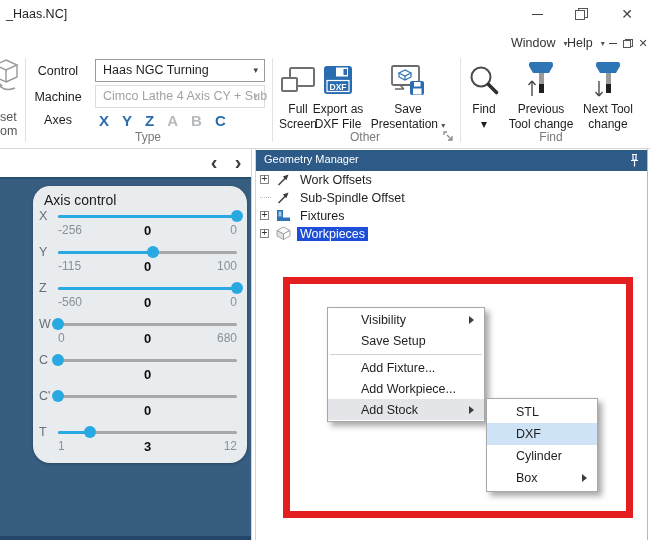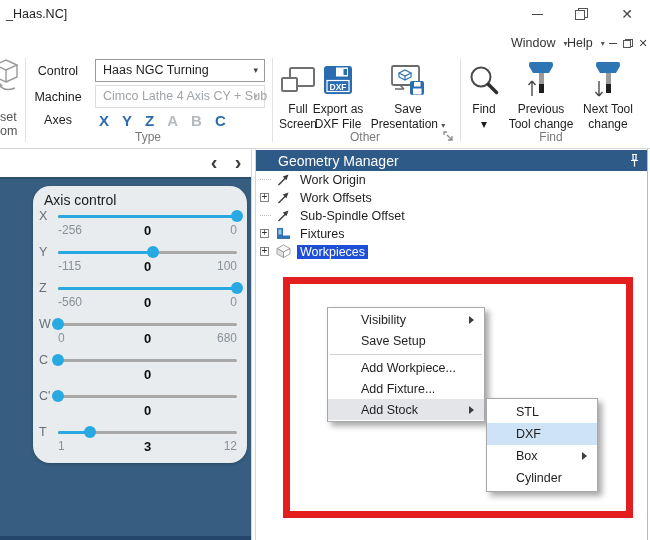--- a/index.html
+++ b/index.html
@@ -64,21 +64,21 @@
   .ax-track{position:absolute;left:0;top:4px;width:179px;height:3px;background:#a8a8a8;border-radius:2px;}
   .ax-fill{position:absolute;left:0;top:4px;height:3px;background:#29a9e1;border-radius:2px;}
   .ax-thumb{position:absolute;top:-1px;width:12px;height:12px;border-radius:50%;background:#29a9e1;}
   .ax-vals{position:absolute;left:25px;top:7px;width:179px;height:15px;font-size:12px;color:#8a9097;}
   .ax-min{position:absolute;left:0;}
   .ax-val{position:absolute;left:0;width:179px;text-align:center;color:#0d0d0d;font-weight:bold;font-size:13px;}
   .ax-max{position:absolute;right:0;}
   
   .geo-panel{position:absolute;left:256px;top:149px;width:392px;height:391px;background:#fff;border-right:1px solid #b9b9b9;box-sizing:border-box;}
   .geo-header{position:absolute;left:0;top:1px;width:100%;height:21px;background:#2e5a88;}
-  .geo-title{position:absolute;left:22px;top:3px;color:#fff;font-size:14px;}
+  .geo-title{position:absolute;left:8px;top:3px;color:#fff;font-size:11px;}
   .geo-pin{position:absolute;right:7px;top:3px;width:11px;height:15px;cursor:default;}
   .tree{position:absolute;left:0;top:22px;width:100%;}
   .tree-row{position:relative;height:18px;display:flex;align-items:center;cursor:default;}
   .expand-box{position:absolute;left:4px;top:4px;width:9px;height:9px;border:1px solid #848484;background:#fff;box-sizing:border-box;
     font-size:10px;line-height:6px;text-align:center;color:#333;}
   .tree-stub{position:absolute;left:4px;top:8px;width:11px;border-top:1px dotted #c0c0c0;}
   .tree-icon{position:absolute;left:20px;top:1px;width:16px;height:16px;}
   .tree-label{position:absolute;left:44px;top:1.5px;white-space:nowrap;}
   .tree-label.sel{background:#1d4ed8;color:#fff;padding:0 3px;left:41px;}
   
@@ -369,28 +369,20 @@
     <div class="geo-header">
       <span class="geo-title">Geometry Manager</span>
       <span class="geo-pin">
         <svg width="11" height="15" viewBox="0 0 11 15">
           <path d="M3 1.5 H8 M4 1.5 V7 H7 V1.5 M2 7.5 H9 M5.5 8 V13.5" fill="none" stroke="#fff" stroke-width="1.2"></path>
         </svg>
       </span>
     </div>
     <div class="tree">
         <div class="tree-row">
-          <span class="tree-stub"></span>
-          <span class="tree-icon"><svg width="15" height="15" viewBox="0 0 15 15">
-              <path d="M2.5 13 L11 4.5" stroke="#3c3c3c" stroke-width="1.4"></path>
-              <polygon points="12.5,2.5 6.8,4.6 10.4,8.2" fill="#3c3c3c"></polygon>
-            </svg></span>
-          <span class="tree-label">Work Origin</span>
-        </div>
-        <div class="tree-row">
           <span class="expand-box">+</span>
           <span class="tree-icon"><svg width="15" height="15" viewBox="0 0 15 15">
               <path d="M2.5 13 L11 4.5" stroke="#3c3c3c" stroke-width="1.4"></path>
               <polygon points="12.5,2.5 6.8,4.6 10.4,8.2" fill="#3c3c3c"></polygon>
             </svg></span>
           <span class="tree-label">Work Offsets</span>
         </div>
         <div class="tree-row">
           <span class="tree-stub"></span>
           <span class="tree-icon"><svg width="15" height="15" viewBox="0 0 15 15">
@@ -424,40 +416,40 @@
   <div class="menu ctx-menu">
       <div class="menu-item">
         <span class="mi-label">Visibility</span>
         <span class="mi-arrow"></span>
       </div>
       <div class="menu-item">
         <span class="mi-label">Save Setup</span>
       </div>
       <div class="menu-sep"></div>
       <div class="menu-item">
+        <span class="mi-label">Add Fixture...</span>
+      </div>
+      <div class="menu-item">
         <span class="mi-label">Add Workpiece...</span>
-      </div>
-      <div class="menu-item">
-        <span class="mi-label">Add Fixture...</span>
       </div>
       <div class="menu-item hl">
         <span class="mi-label">Add Stock</span>
         <span class="mi-arrow"></span>
       </div>
     </div>
 
   <div class="menu sub-menu">
       <div class="menu-item">
         <span class="mi-label">STL</span>
       </div>
       <div class="menu-item hl">
         <span class="mi-label">DXF</span>
       </div>
       <div class="menu-item">
+        <span class="mi-label">Cylinder</span>
+      </div>
+      <div class="menu-item">
         <span class="mi-label">Box</span>
         <span class="mi-arrow"></span>
       </div>
-      <div class="menu-item">
-        <span class="mi-label">Cylinder</span>
-      </div>
     </div>
 
 </div>
 
 </body></html>

